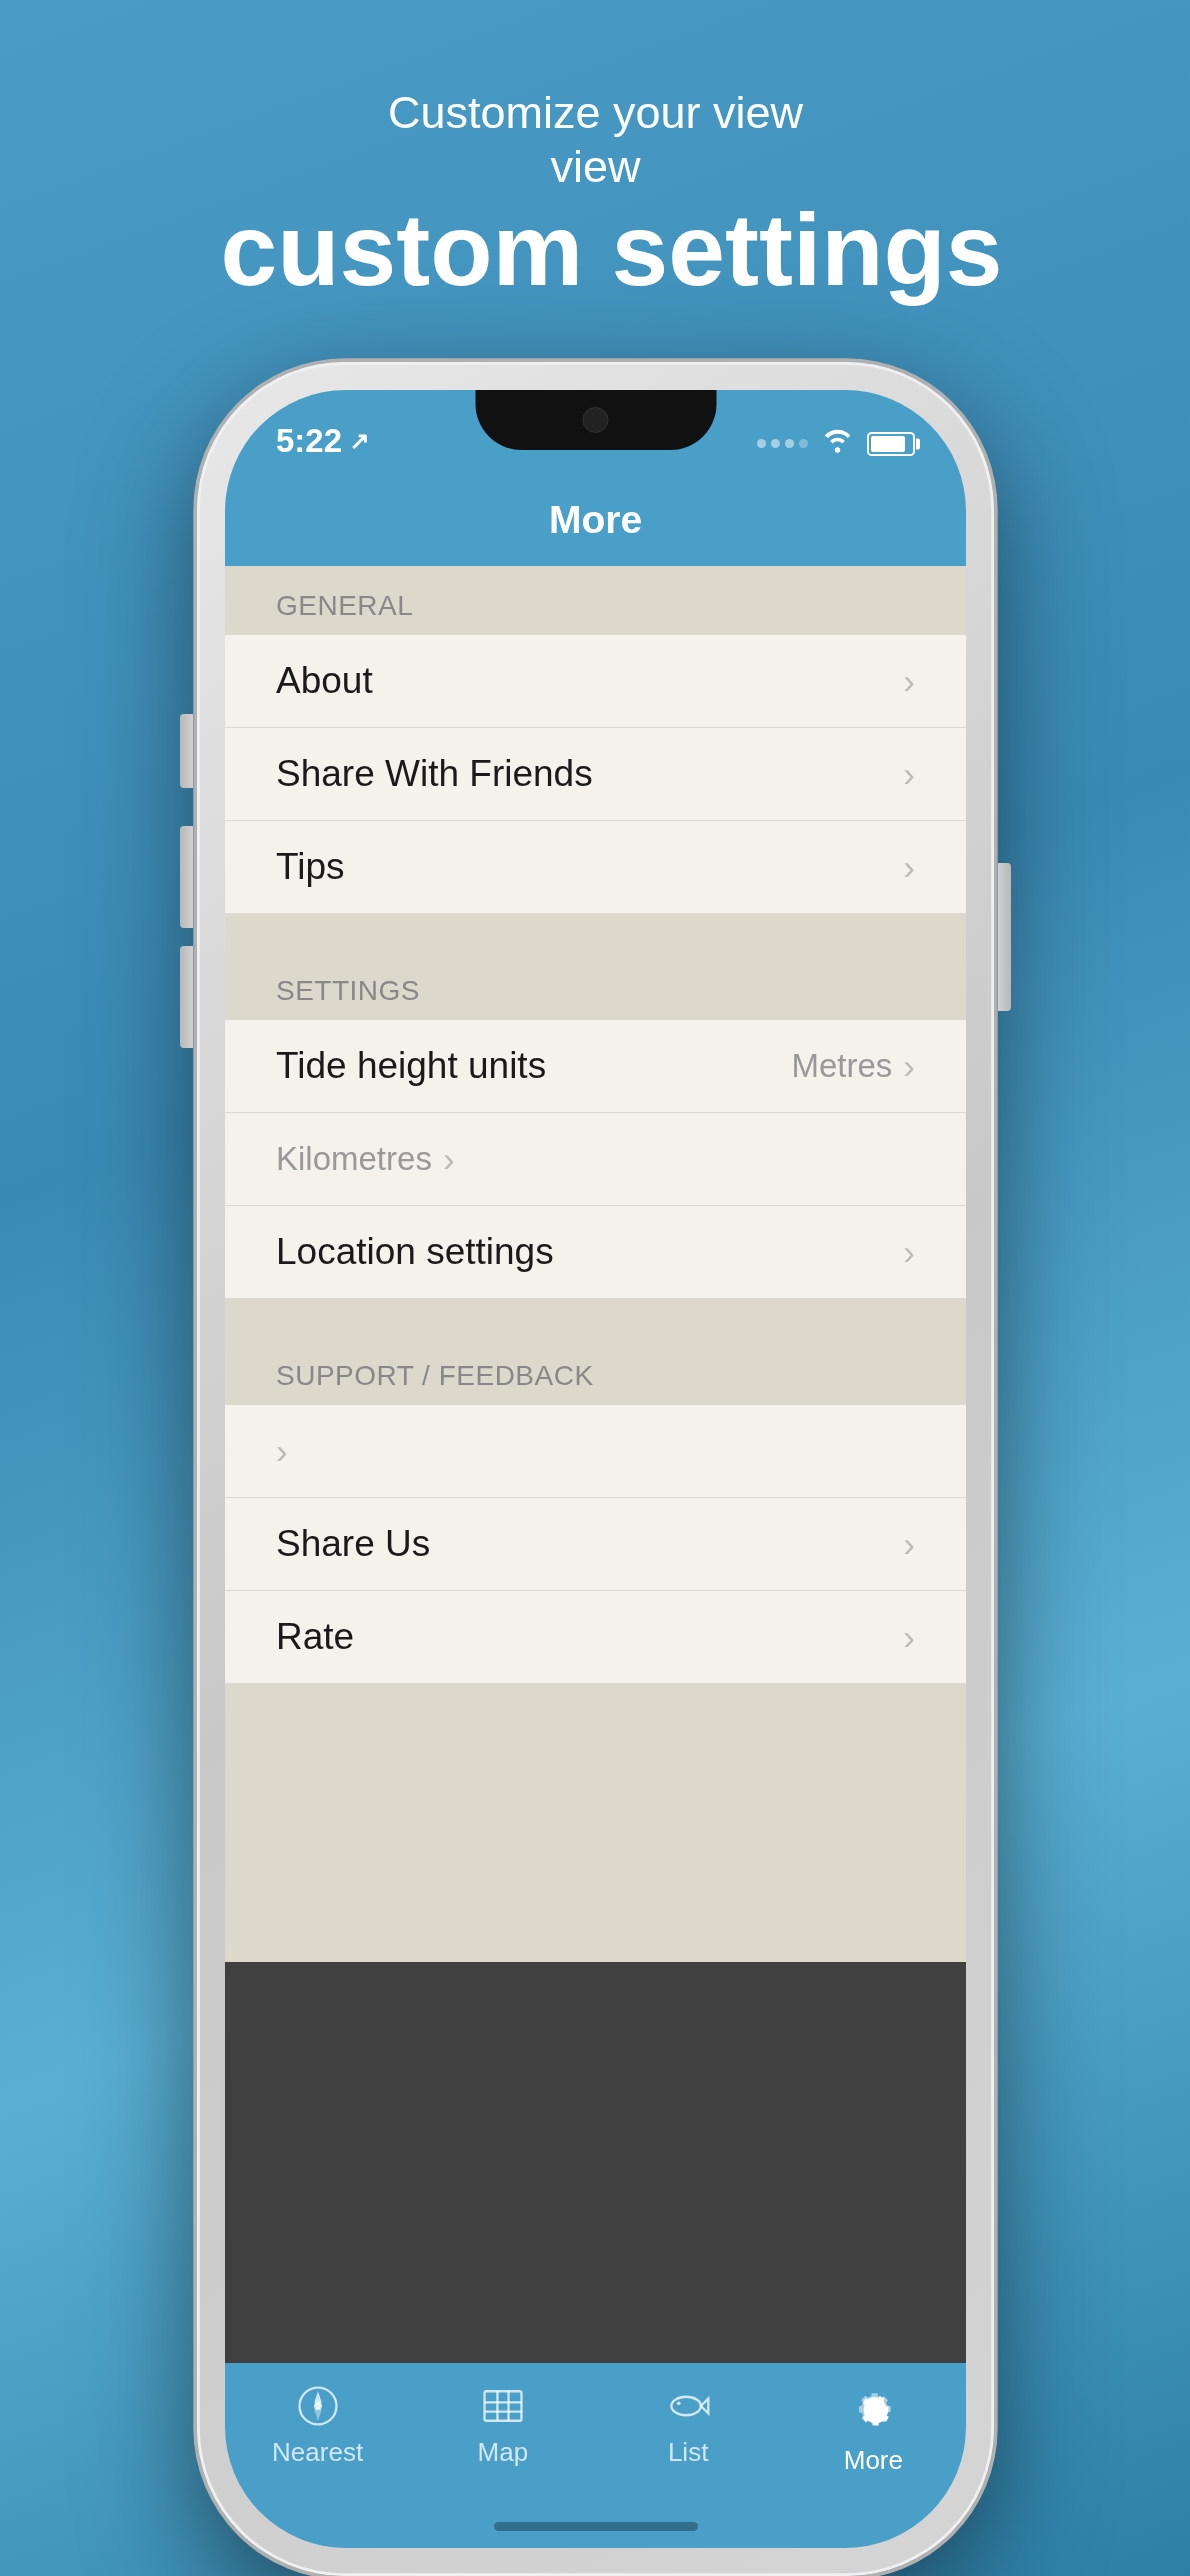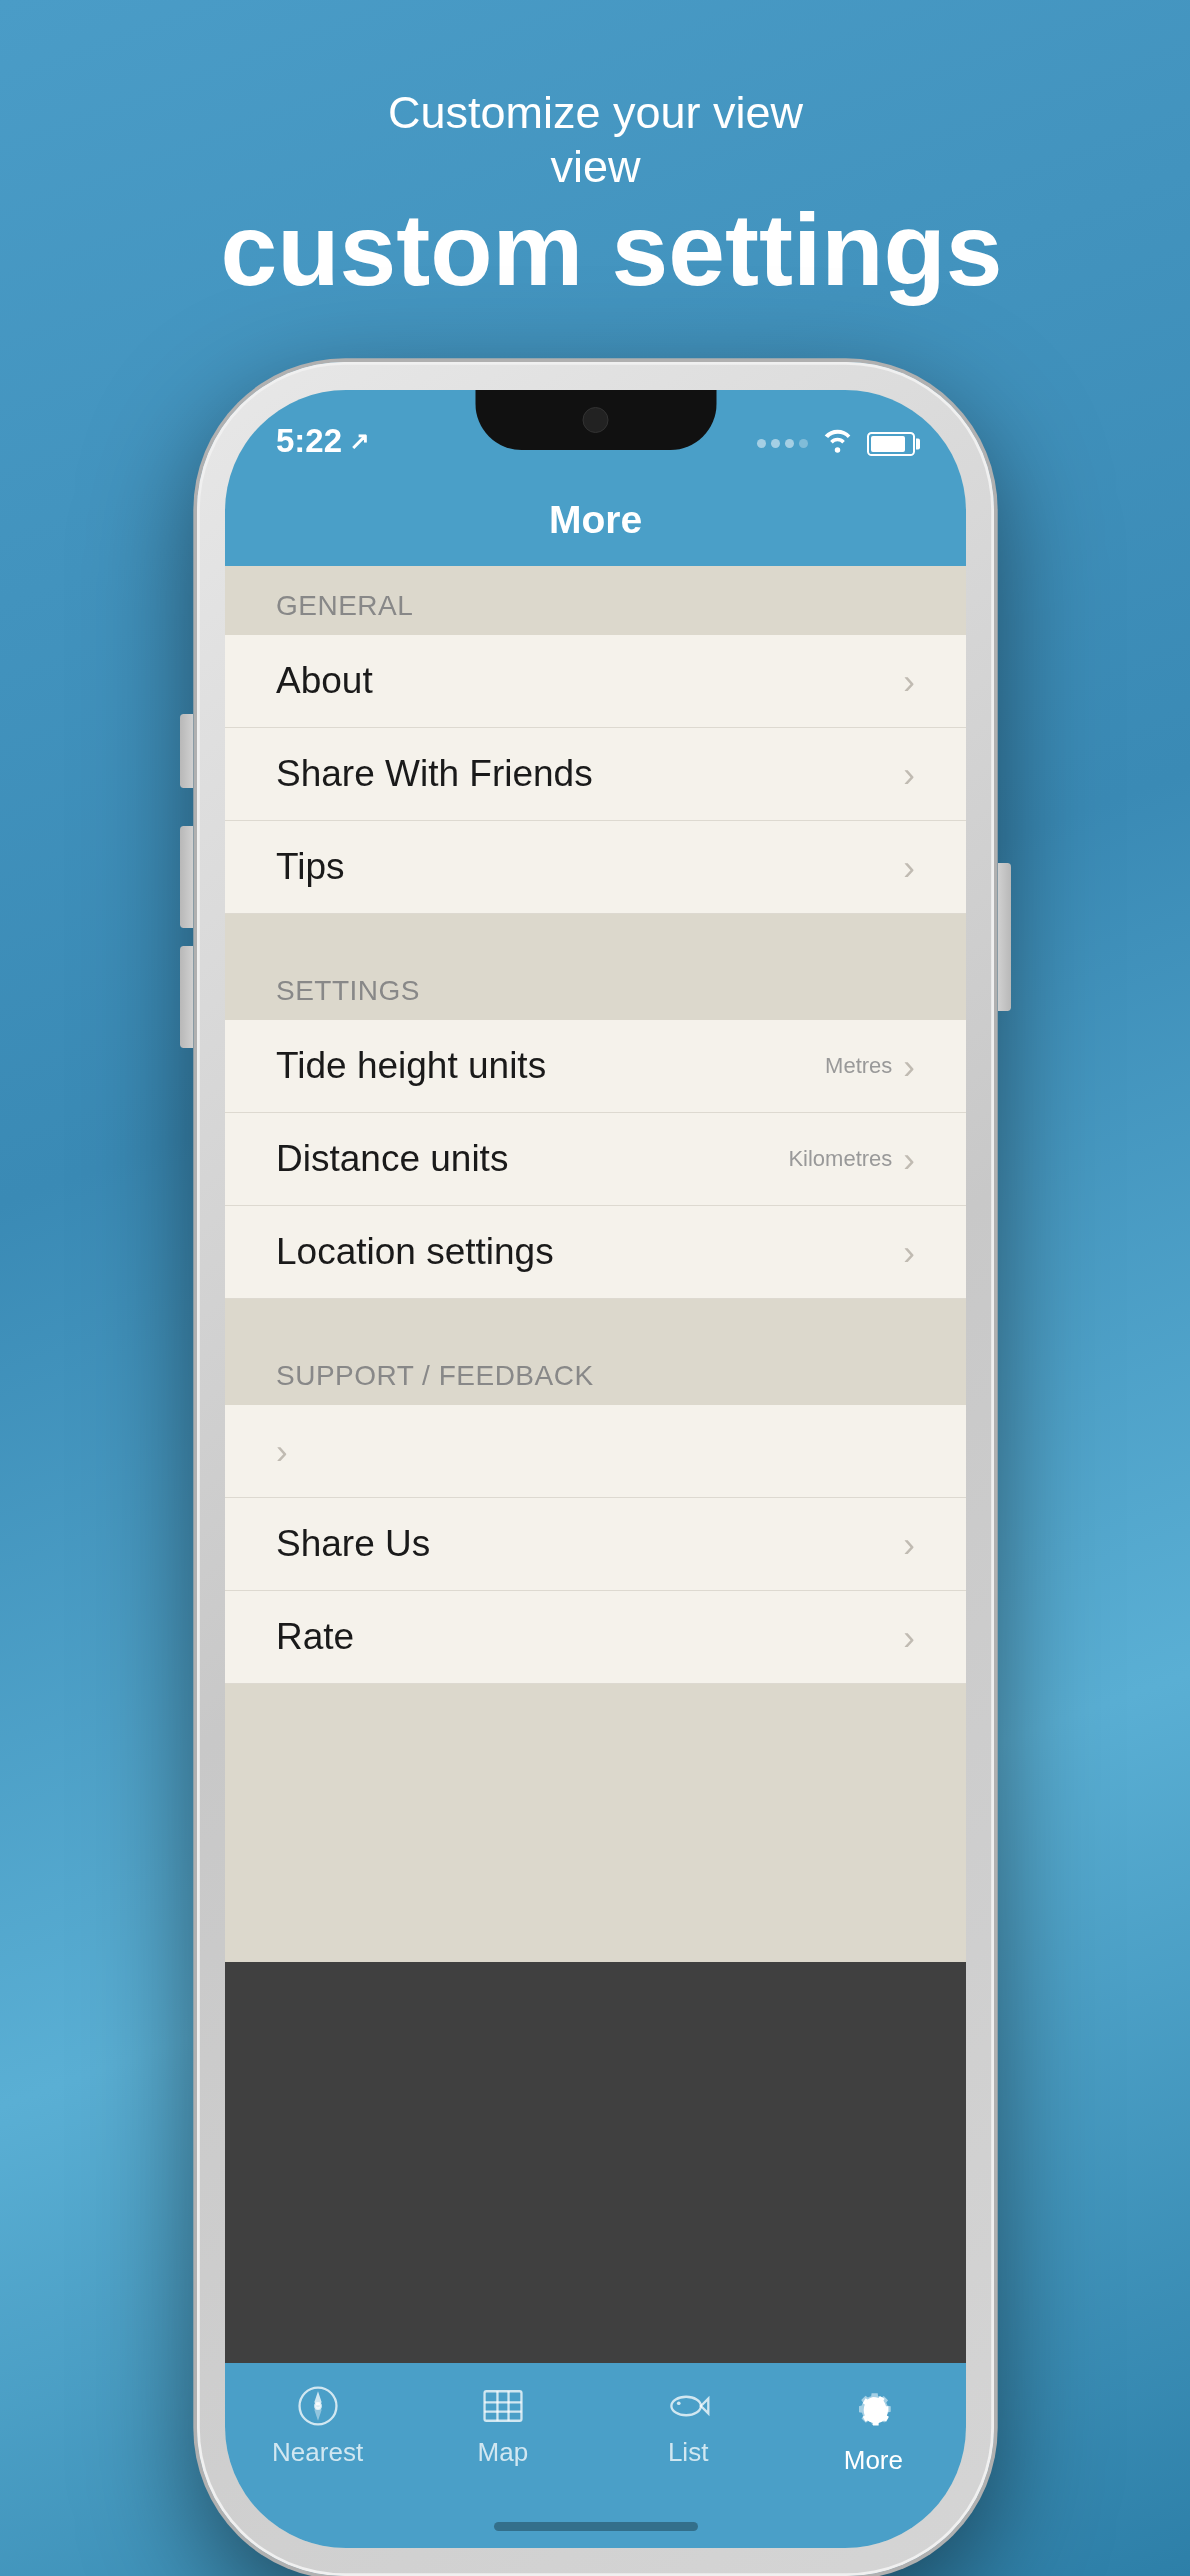--- a/index.html
+++ b/index.html
@@ -241,21 +241,21 @@
       height: 93px;
       border-bottom: 0.9px solid #ddd9d0;
       cursor: pointer;
     }
     .menu-item-label {
       font-size: 37px;
       color: #1a1a1a;
       flex: 1;
     }
     .menu-item-value {
-      font-size: 22px;
+      font-size: 33px;
       color: #999;
       margin-right: 11px;
     }
     .chevron {
       color: #c0bbb2;
       font-size: 35px;
       font-weight: 300;
     }
 
     .section-gap {
@@ -378,21 +378,20 @@
 
       <div class="section-header">
         <span>SETTINGS</span>
       </div>
       <div class="menu-item">
         <span class="menu-item-label">Tide height units</span>
         <span class="menu-item-value">Metres</span>
         <span class="chevron">›</span>
       </div>
       <div class="menu-item">
-        <span class="menu-item-label">Distance units</span>
         <span class="menu-item-value">Kilometres</span>
         <span class="chevron">›</span>
       </div>
       <div class="menu-item">
         <span class="menu-item-label">Location settings</span>
         <span class="chevron">›</span>
       </div>
 
       <div class="section-gap"></div>
 

